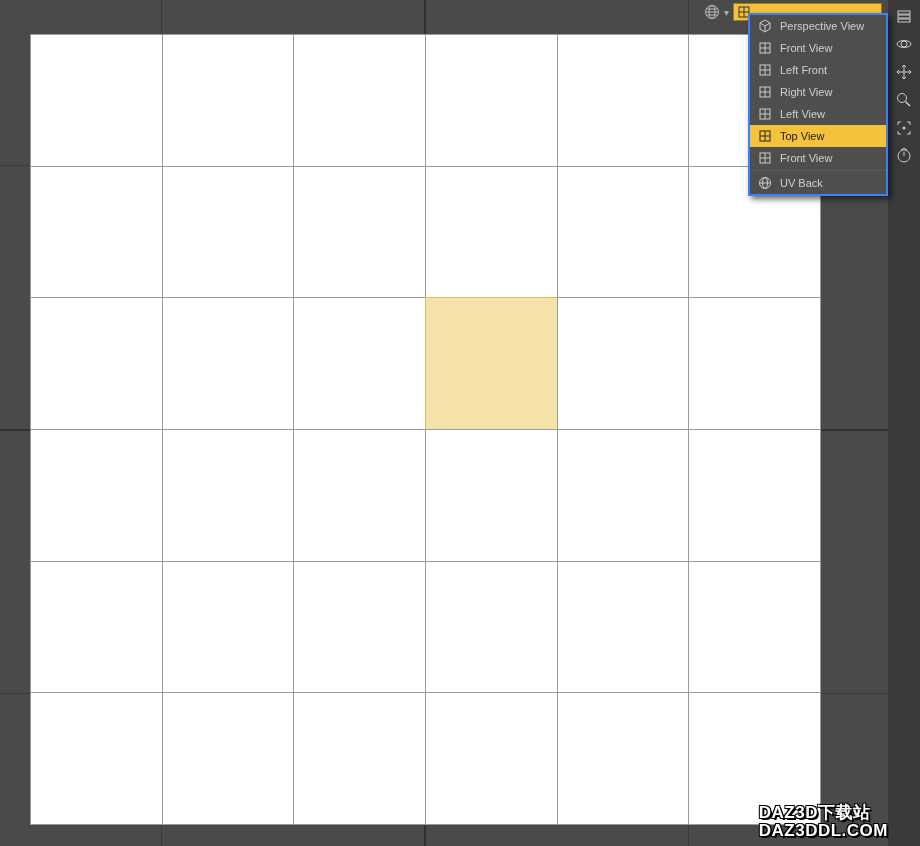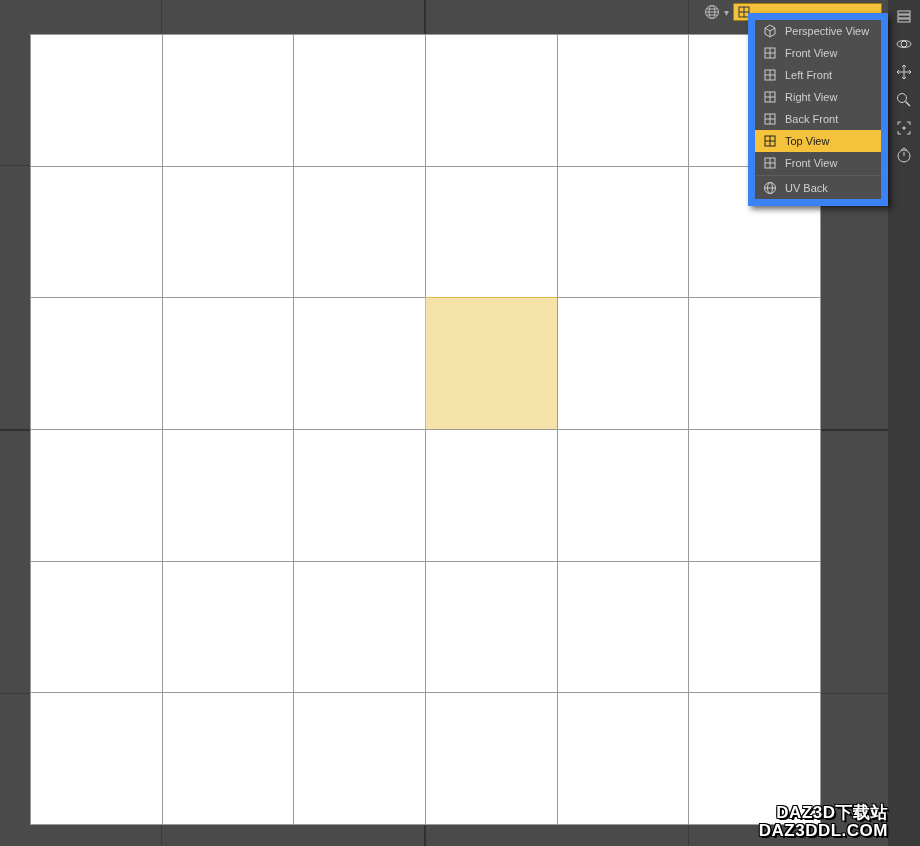--- a/index.html
+++ b/index.html
@@ -89,21 +89,21 @@
     gap: 6px;
   }
   .view-trigger .active-chip svg { flex-shrink: 0; }
 
   
   .view-menu {
     position: absolute;
     left: 748px; top: 13px;
     width: 140px;
     background: #4e4e4e;
-    border: 7px solid #3b82f6;
+    border: 2px solid #3b82f6;
     box-shadow: 3px 3px 6px rgba(0,0,0,0.6);
     z-index: 50;
   }
   .view-menu .menu-item {
     height: 22px;
     display: flex;
     align-items: center;
     gap: 8px;
     padding: 0 8px;
     color: #d0d0d0;
@@ -118,21 +118,21 @@
   .view-menu .sep {
     height: 1px;
     background: #5c5c5c;
     margin: 1px 0;
   }
 
   
   .watermark {
     position: absolute;
     right: 32px; bottom: 6px;
-    text-align: right;
+    text-align: left;
     font-family: "Arial Black", Arial, sans-serif;
     font-weight: 900;
     font-size: 17px;
     line-height: 1.05;
     color: #fff;
     text-shadow: -1px -1px 0 #000, 1px -1px 0 #000, -1px 1px 0 #000, 1px 1px 0 #000, 2px 2px 0 #000;
     letter-spacing: 0.5px;
   }
 </style>
 </head>
@@ -237,21 +237,21 @@
           <line x1="2" y1="7" x2="12" y2="7" stroke="#ccc"></line>
         </svg>
         <span>Right View</span>
       </div>
       <div class="menu-item">
         <svg width="14" height="14" viewBox="0 0 14 14">
           <rect x="2" y="2" width="10" height="10" fill="none" stroke="#ccc" stroke-width="1"></rect>
           <line x1="7" y1="2" x2="7" y2="12" stroke="#ccc"></line>
           <line x1="2" y1="7" x2="12" y2="7" stroke="#ccc"></line>
         </svg>
-        <span>Back Front</span>
+        <span>Left View</span>
       </div>
       <div class="menu-item highlight">
         <svg width="14" height="14" viewBox="0 0 14 14">
           <rect x="2" y="2" width="10" height="10" fill="none" stroke="#222" stroke-width="1"></rect>
           <line x1="7" y1="2" x2="7" y2="12" stroke="#222"></line>
           <line x1="2" y1="7" x2="12" y2="7" stroke="#222"></line>
         </svg>
         <span>Top View</span>
       </div>
       <div class="menu-item">

